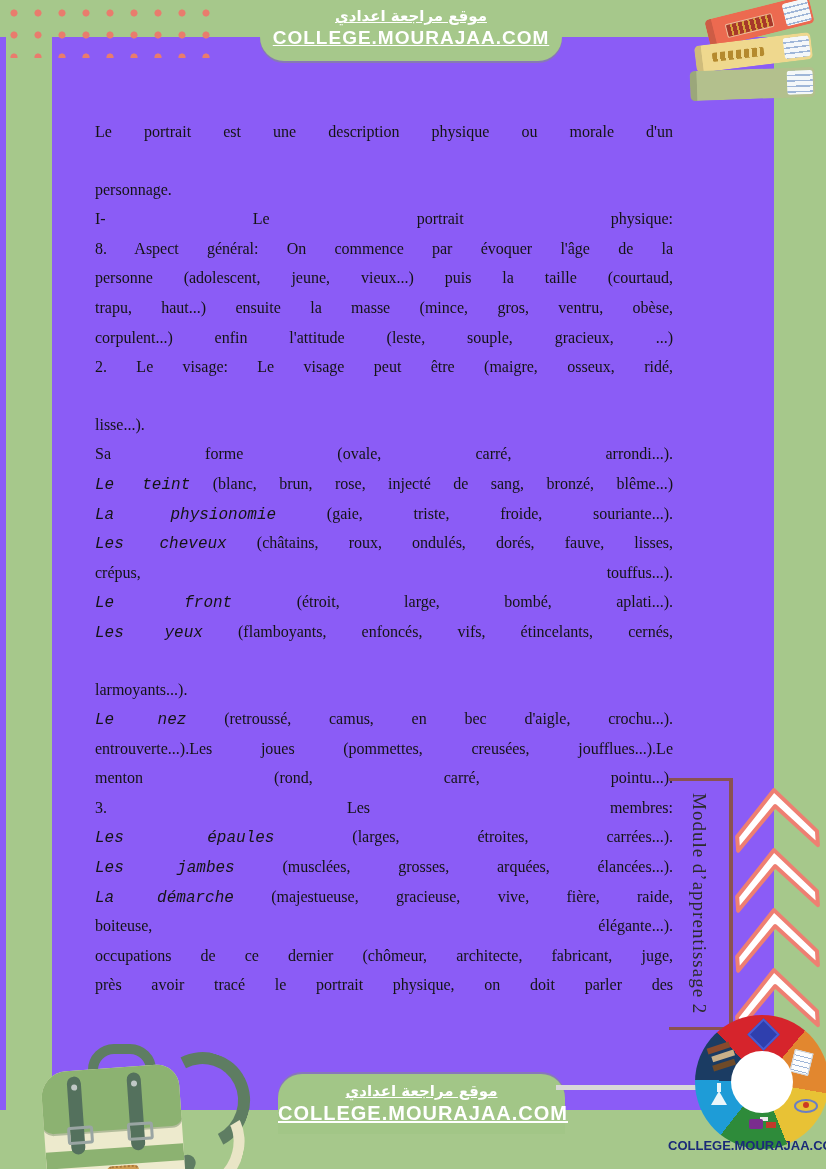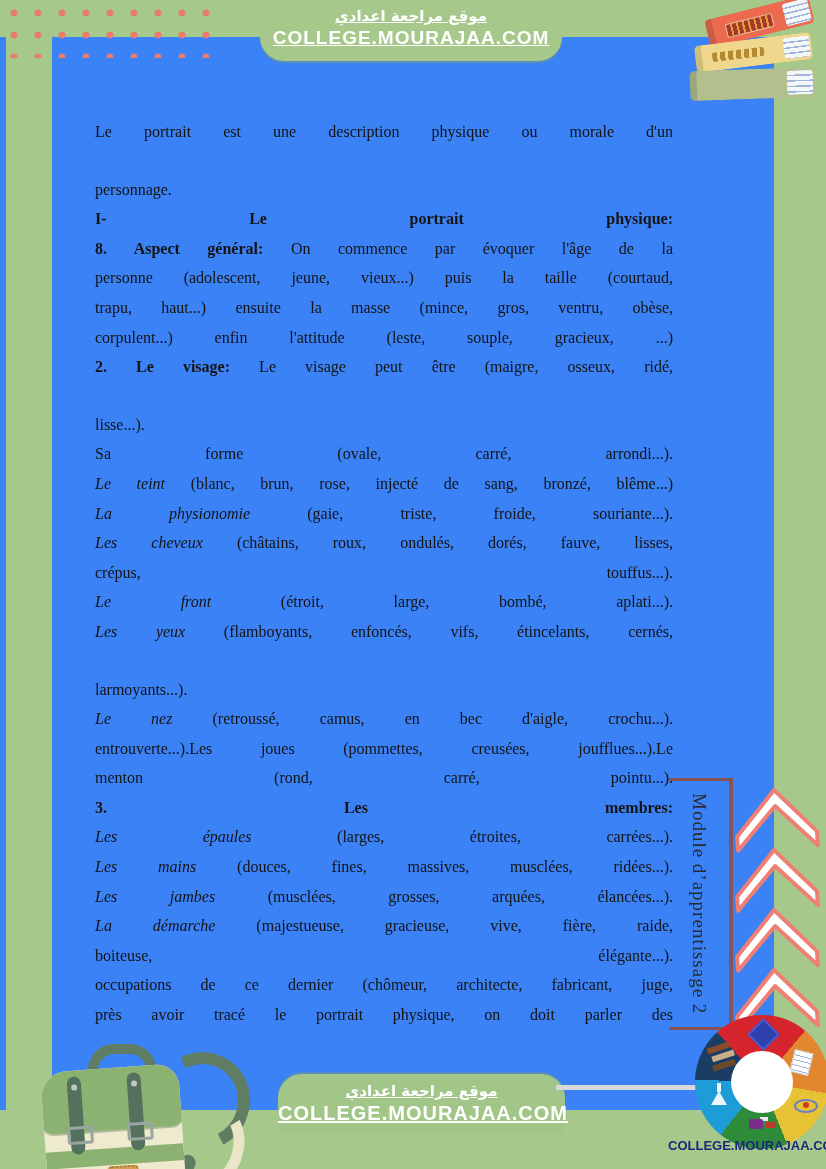--- a/index.html
+++ b/index.html
@@ -1,16 +1,16 @@
 <!DOCTYPE html>
 <html><head>
 <meta charset="utf-8">
 <style>
   html,body{margin:0;padding:0;background:#fff;}
-  .page{position:relative;width:826px;height:1169px;background:#3b82f6;overflow:hidden;
+  .page{position:relative;width:826px;height:1169px;background:#8b5cf6;overflow:hidden;
         font-family:"Liberation Serif",serif;}
 
   
   .g{position:absolute;background:#a6c88b;}
   .g.top{left:0;top:0;width:826px;height:37px;}
   .g.left{left:6px;top:37px;width:46px;height:1073px;}
   .g.right{left:774px;top:37px;width:52px;height:1073px;}
   .g.bottom{left:0;top:1110px;width:826px;height:59px;}
   .bulge-top{position:absolute;left:260px;top:0;width:302px;height:61px;background:#a6c88b;
              border-radius:0 0 24px 24px;box-shadow:0 2px 0 rgba(130,160,100,.45);}
@@ -30,22 +30,22 @@
                text-decoration:underline;margin-top:2px;}
   .banner.hdr{left:260px;top:7px;width:302px;}
   .banner.hdr .dom{font-size:19px;}
   .banner.ftr{left:278px;top:1082px;width:287px;}
   .banner.ftr .dom{font-size:20px;}
 
   
   .doc{position:absolute;left:95px;top:117px;width:578px;color:#141414;}
   .line{font-size:16px;line-height:29.6px;height:29.6px;text-align:justify;text-align-last:justify;}
   .line.left{text-align-last:left;margin-top:28px;}
-  .b{font-weight:bold;}
-  .i{font-style:italic;}
+  .b{font-weight:normal;}
+  .i{font-style:italic;font-family:Liberation Mono, monospace;}
 
   
   .module-box{position:absolute;left:669px;top:778px;width:60px;height:246px;
       border-top:3px solid #8a5252;border-right:4px solid #8a5252;border-bottom:3px solid #8a5252;
       display:flex;align-items:center;justify-content:center;background:transparent;}
   .module-box span{writing-mode:vertical-rl;font-family:"Liberation Serif",serif;
       font-size:19px;color:#2b2b2b;letter-spacing:1px;white-space:nowrap;}
 
   
   .chev{position:absolute;left:730px;width:92px;height:66px;transform:rotate(-4deg);}
@@ -167,21 +167,20 @@
       <div class="line"><span class="i">Les cheveux</span> <span>(châtains, roux, ondulés, dorés, fauve, lisses,</span></div>
       <div class="line"><span>crépus, touffus...).</span></div>
       <div class="line"><span class="i">Le front</span> <span>(étroit, large, bombé, aplati...).</span></div>
       <div class="line"><span class="i">Les yeux</span> <span>(flamboyants, enfoncés, vifs, étincelants, cernés,</span></div>
       <div class="line left"><span>larmoyants...).</span></div>
       <div class="line"><span class="i">Le nez</span> <span>(retroussé, camus, en bec d'aigle, crochu...).</span></div>
       <div class="line"><span>entrouverte...).Les joues (pommettes, creusées, joufflues...).Le</span></div>
       <div class="line"><span>menton (rond, carré, pointu...).</span></div>
       <div class="line"><span class="b">3. Les membres:</span></div>
       <div class="line"><span class="i">Les épaules</span> <span>(larges, étroites, carrées...).</span></div>
-      <div class="line"><span class="i">Les mains</span> <span>(douces, fines, massives, musclées, ridées...).</span></div>
       <div class="line"><span class="i">Les jambes</span> <span>(musclées, grosses, arquées, élancées...).</span></div>
       <div class="line"><span class="i">La démarche</span> <span>(majestueuse, gracieuse, vive, fière, raide,</span></div>
       <div class="line"><span>boiteuse, élégante...).</span></div>
       <div class="line"><span>occupations de ce dernier (chômeur, architecte, fabricant, juge,</span></div>
       <div class="line"><span>près avoir tracé le portrait physique, on doit parler des</span></div>
     </div>
 
   <div class="grayline"></div>
 
   <svg class="chev" style="top:786px" viewBox="0 0 92 66">

